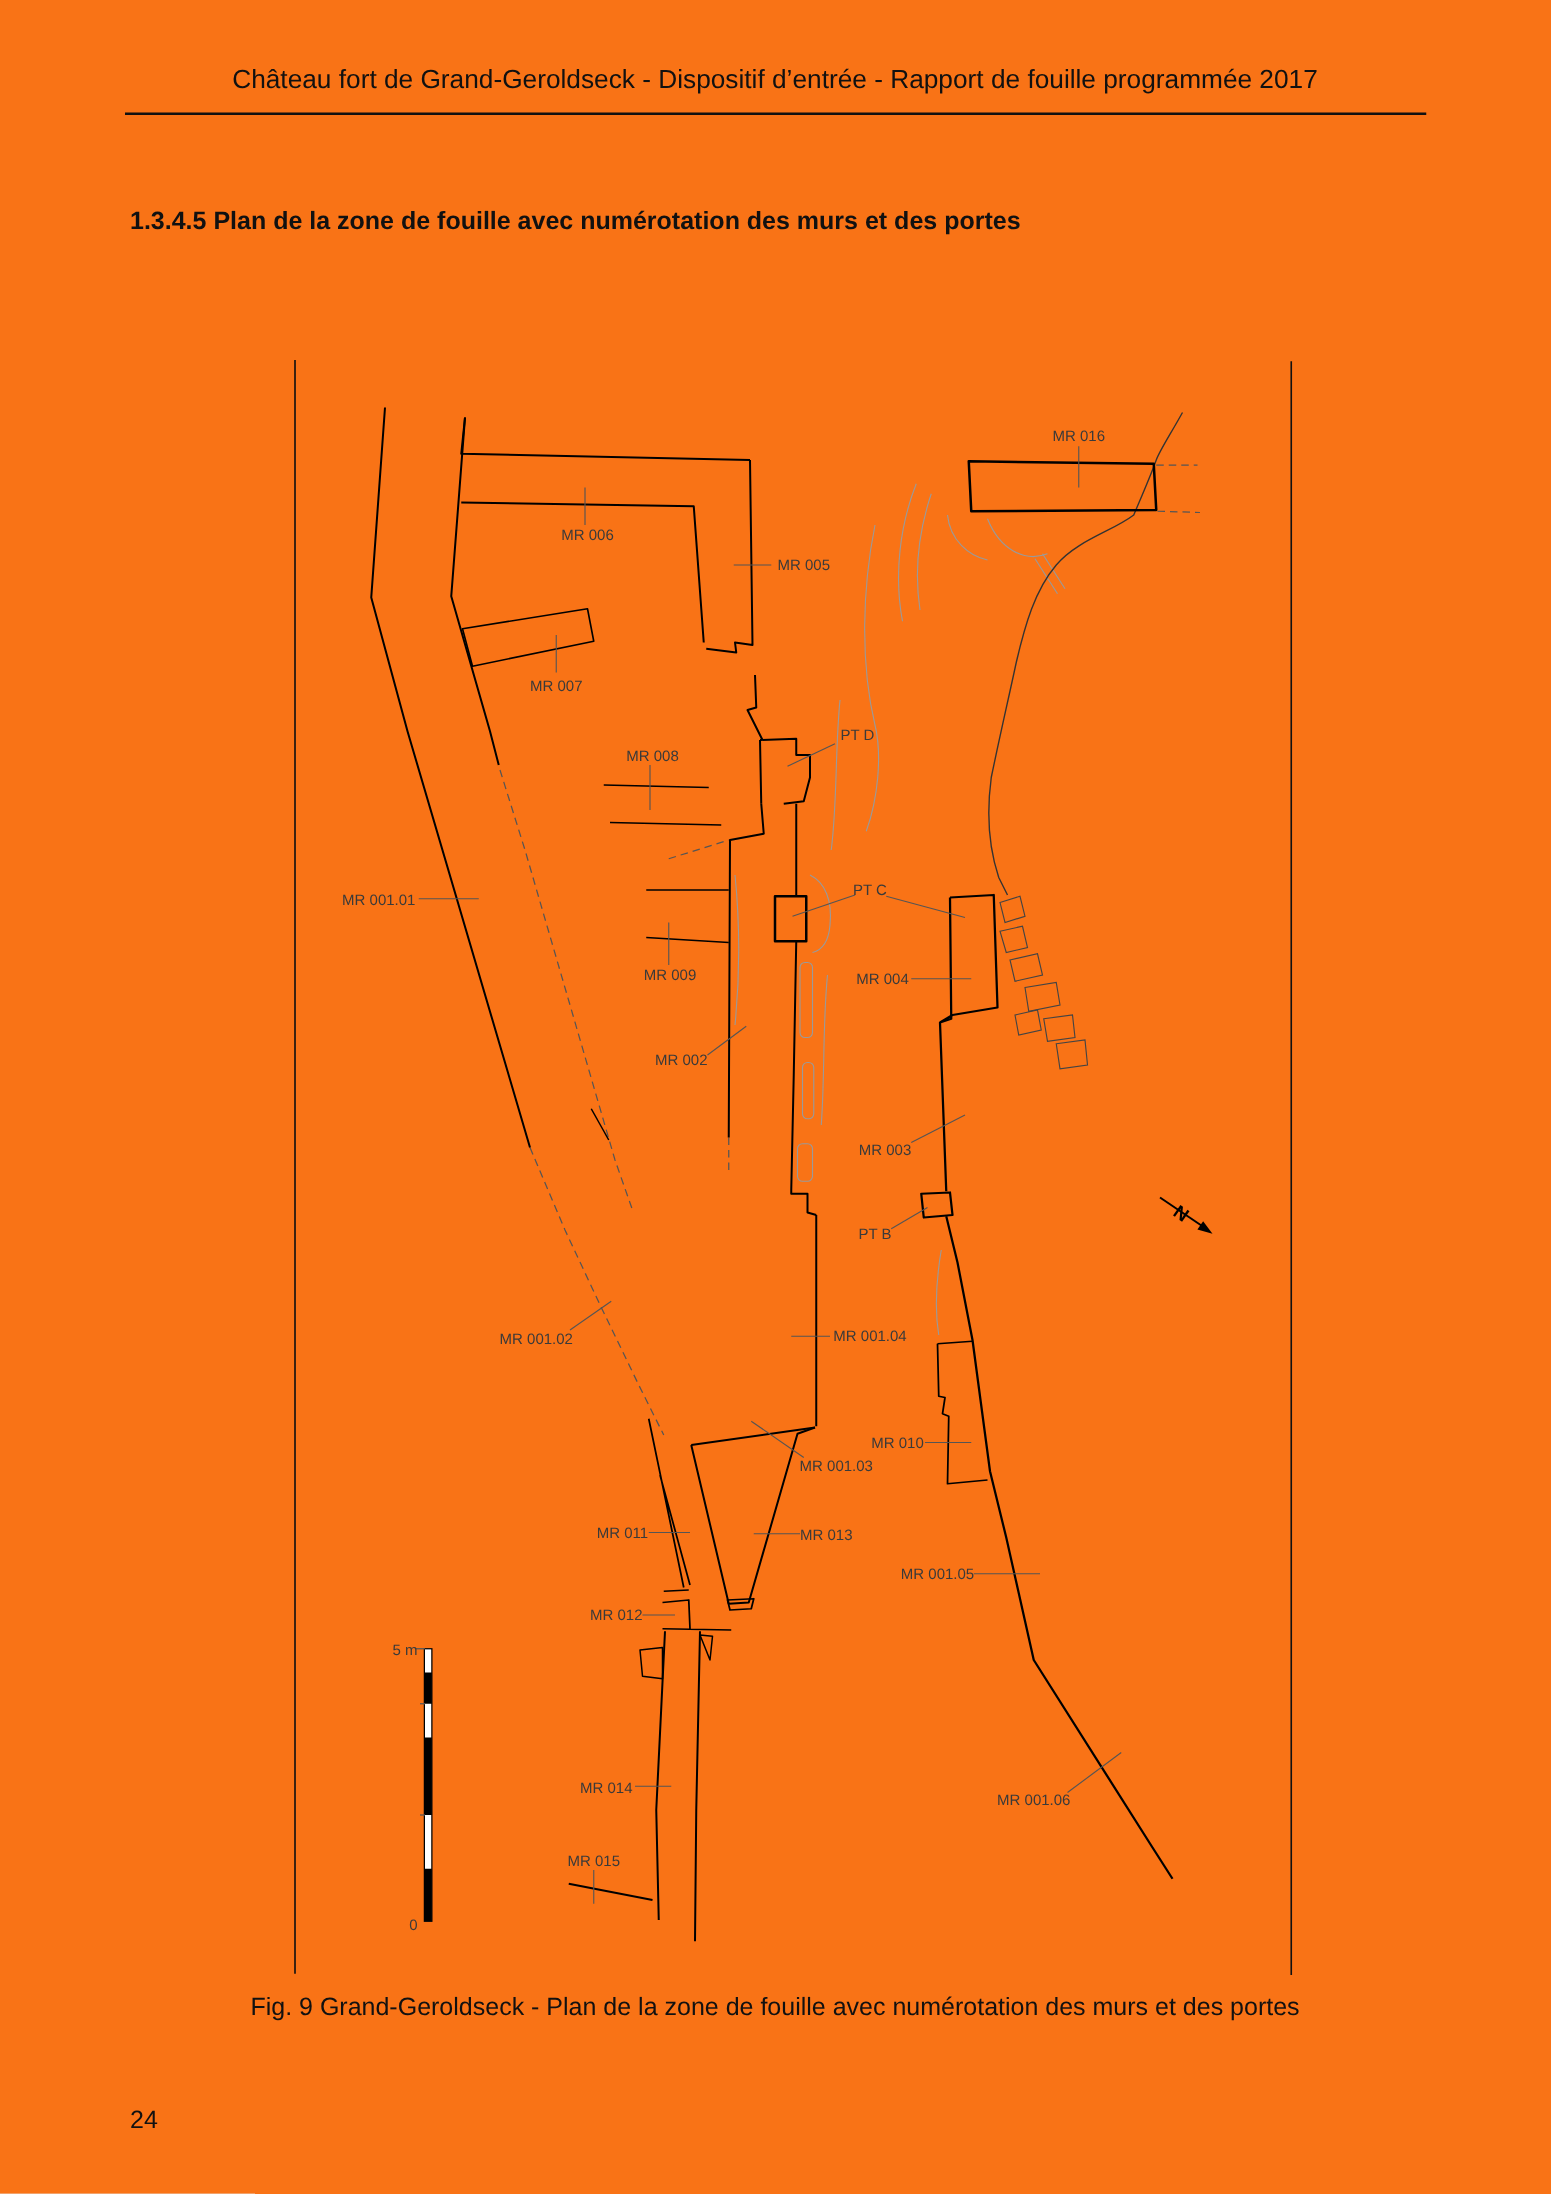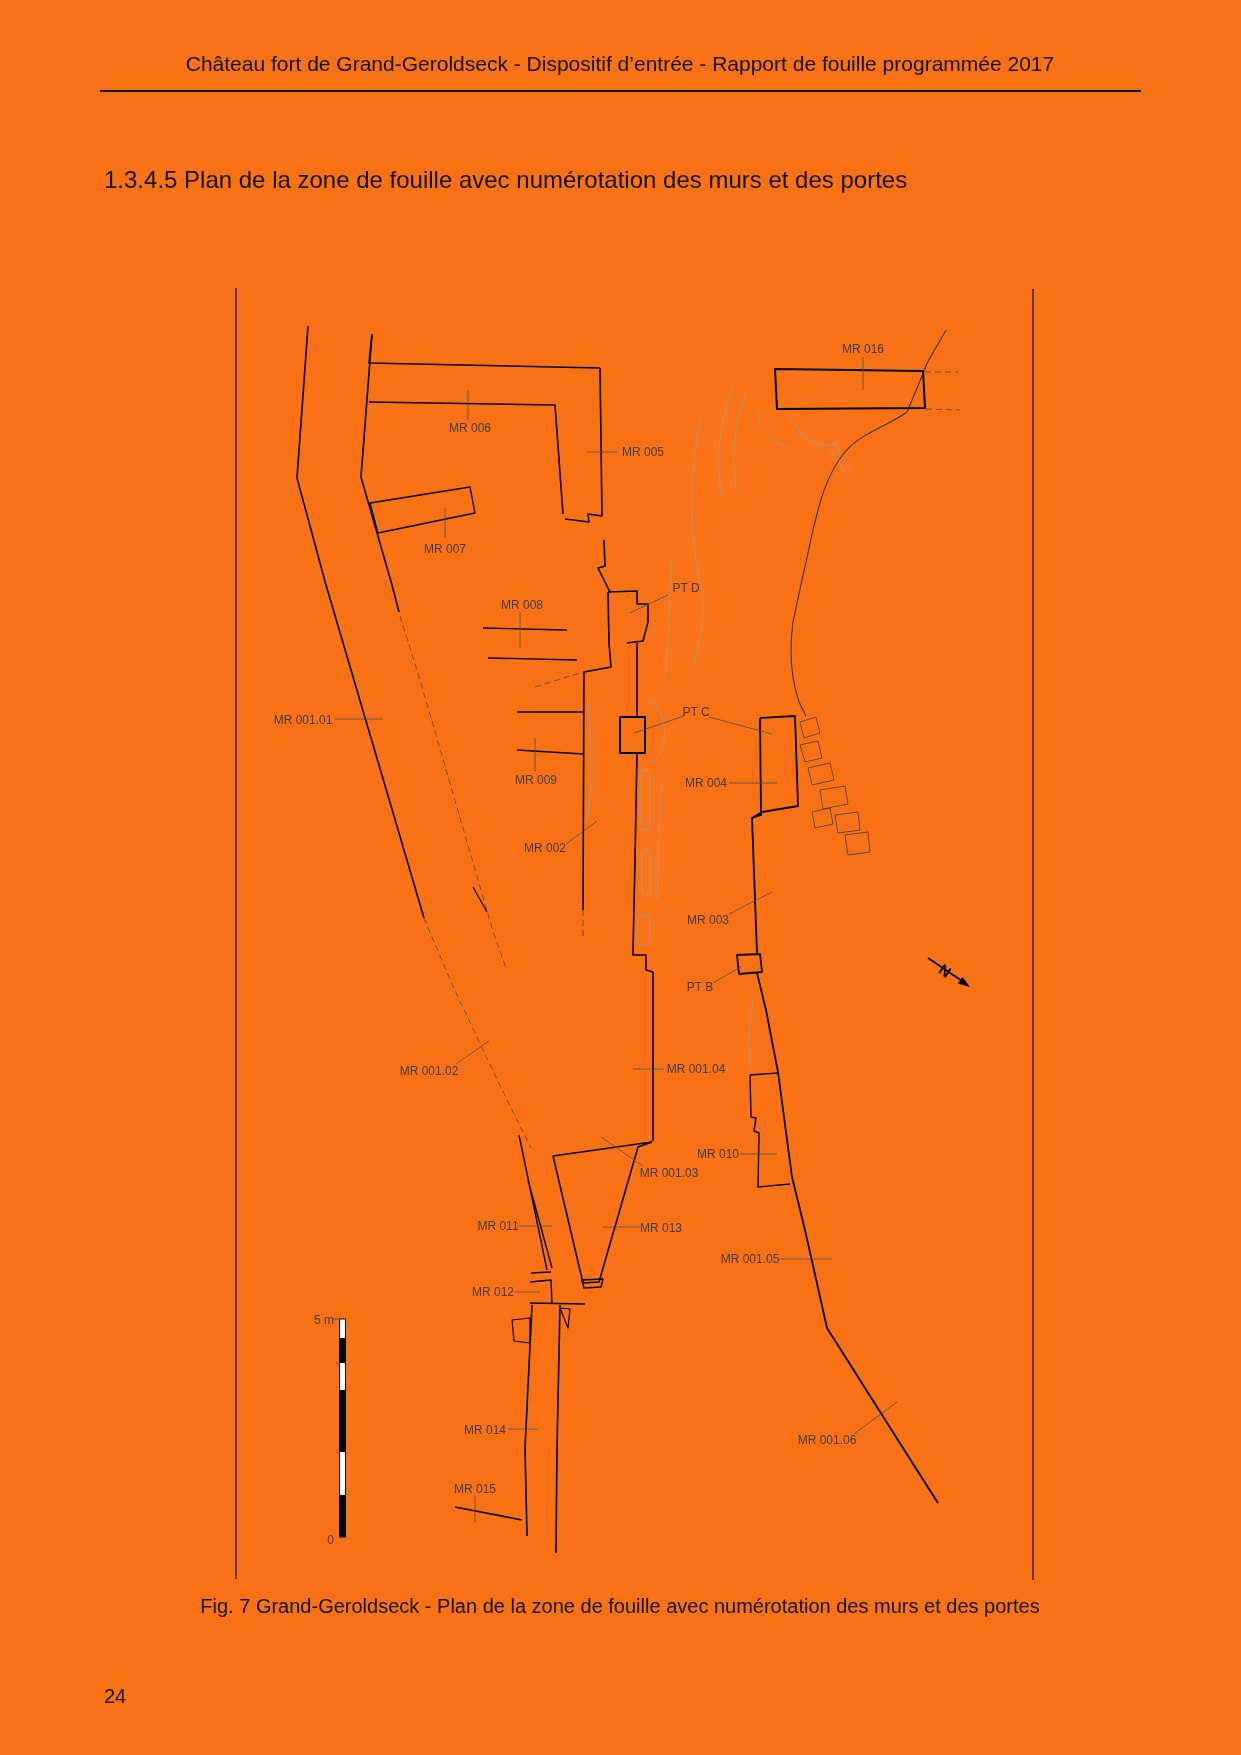--- a/index.html
+++ b/index.html
@@ -15,21 +15,21 @@
     position:absolute;left:100px;top:52px;width:1040px;
     text-align:center;font-size:21px;color:#111;
     letter-spacing:0px;
   }
   .header-rule{
     position:absolute;left:100px;top:90px;width:1041px;height:0;
     border-top:2px solid #111;
   }
   .section-heading{
     position:absolute;left:104px;top:166px;width:1000px;
-    font-size:24px;font-weight:normal;color:#111;
+    font-size:20px;font-weight:bold;color:#111;
   }
   .caption{
     position:absolute;left:70px;top:1595px;width:1100px;
     text-align:center;font-size:20px;color:#111;
   }
   .page-number{
     position:absolute;left:104px;top:1685px;
     font-size:20px;color:#111;text-align:right;
   }
   svg.plan{position:absolute;left:0;top:0;}
@@ -210,15 +210,15 @@
       <text class="scale-num" x="334" y="1544" text-anchor="end">0</text>
     </g>
 
     <g>
       <line x1="928" y1="958" x2="962" y2="981" stroke="#000" stroke-width="1.6"></line>
       <polygon points="970,987 957.9,983.5 962.5,976.9" fill="#000"></polygon>
       <text transform="translate(942,975) rotate(35)" text-anchor="middle" style="font-size:15px;font-weight:bold;fill:#000">N</text>
     </g>
   </svg>
 
-  <div class="caption">Fig. 7 Grand-Geroldseck - Plan de la zone de fouille avec numérotation des murs et des portes</div>
+  <div class="caption">Fig. 9 Grand-Geroldseck - Plan de la zone de fouille avec numérotation des murs et des portes</div>
   <div class="page-number">24</div>
 </div>
 
 </body></html>

